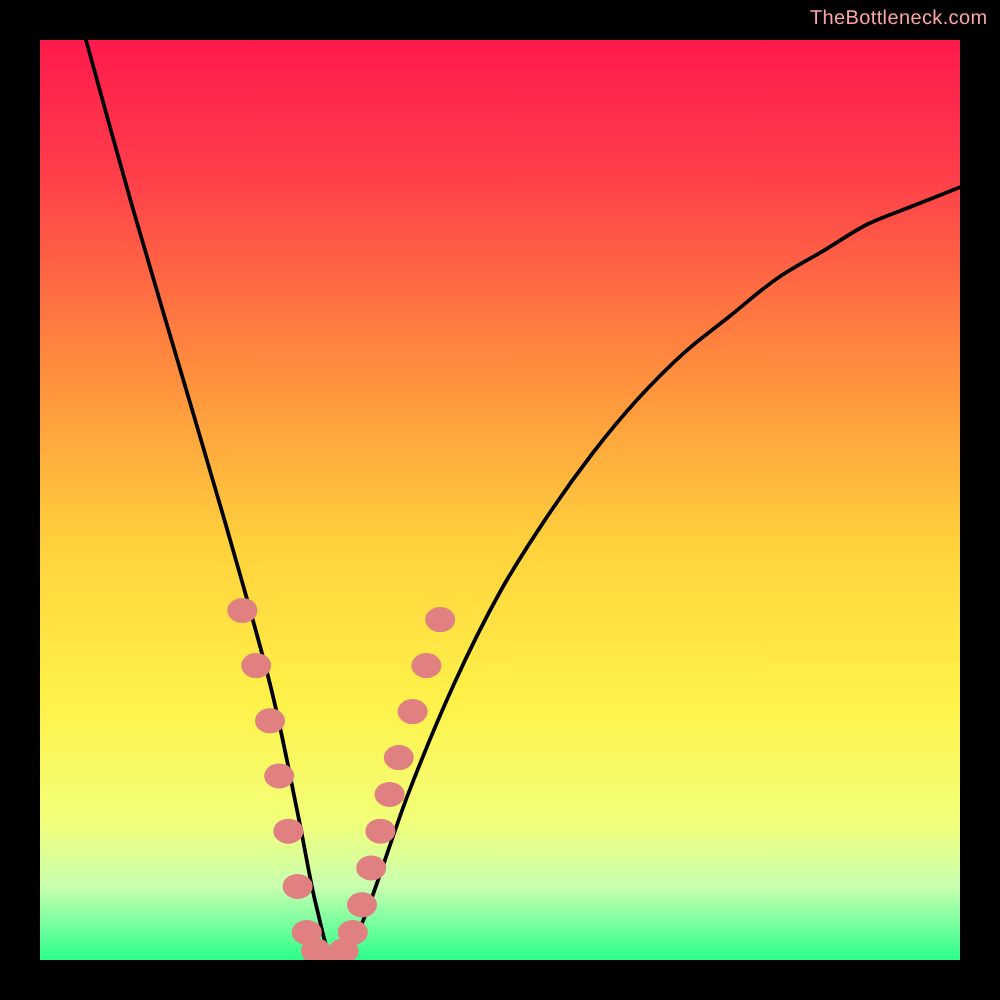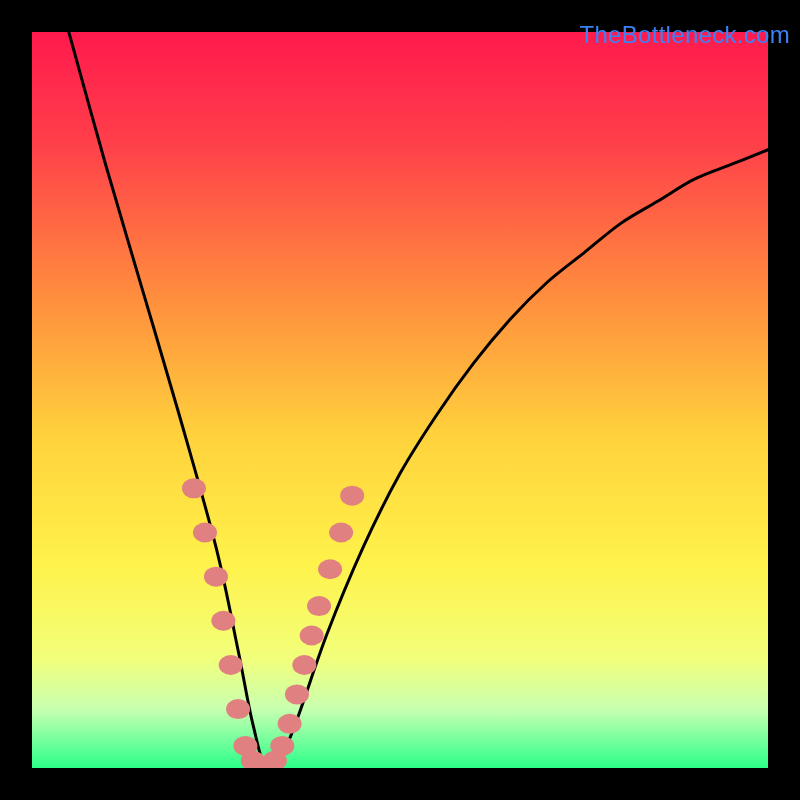--- a/index.html
+++ b/index.html
@@ -29,24 +29,24 @@
   }
   .gradient {
     position: absolute;
     top: 0;
     left: 0;
     width: 100%;
     height: 100%;
   }
   .watermark {
     position: absolute;
-    top: 21px;
+    top: 6px;
     right: 10px;
-    color: #3b82f6;
-    font-size: 24px;
+    color: #fca5a5;
+    font-size: 16px;
     font-weight: 500;
     letter-spacing: 0.3px;
   }
   svg.curves {
     position: absolute;
     top: 0;
     left: 0;
     width: 100%;
     height: 100%;
   }

